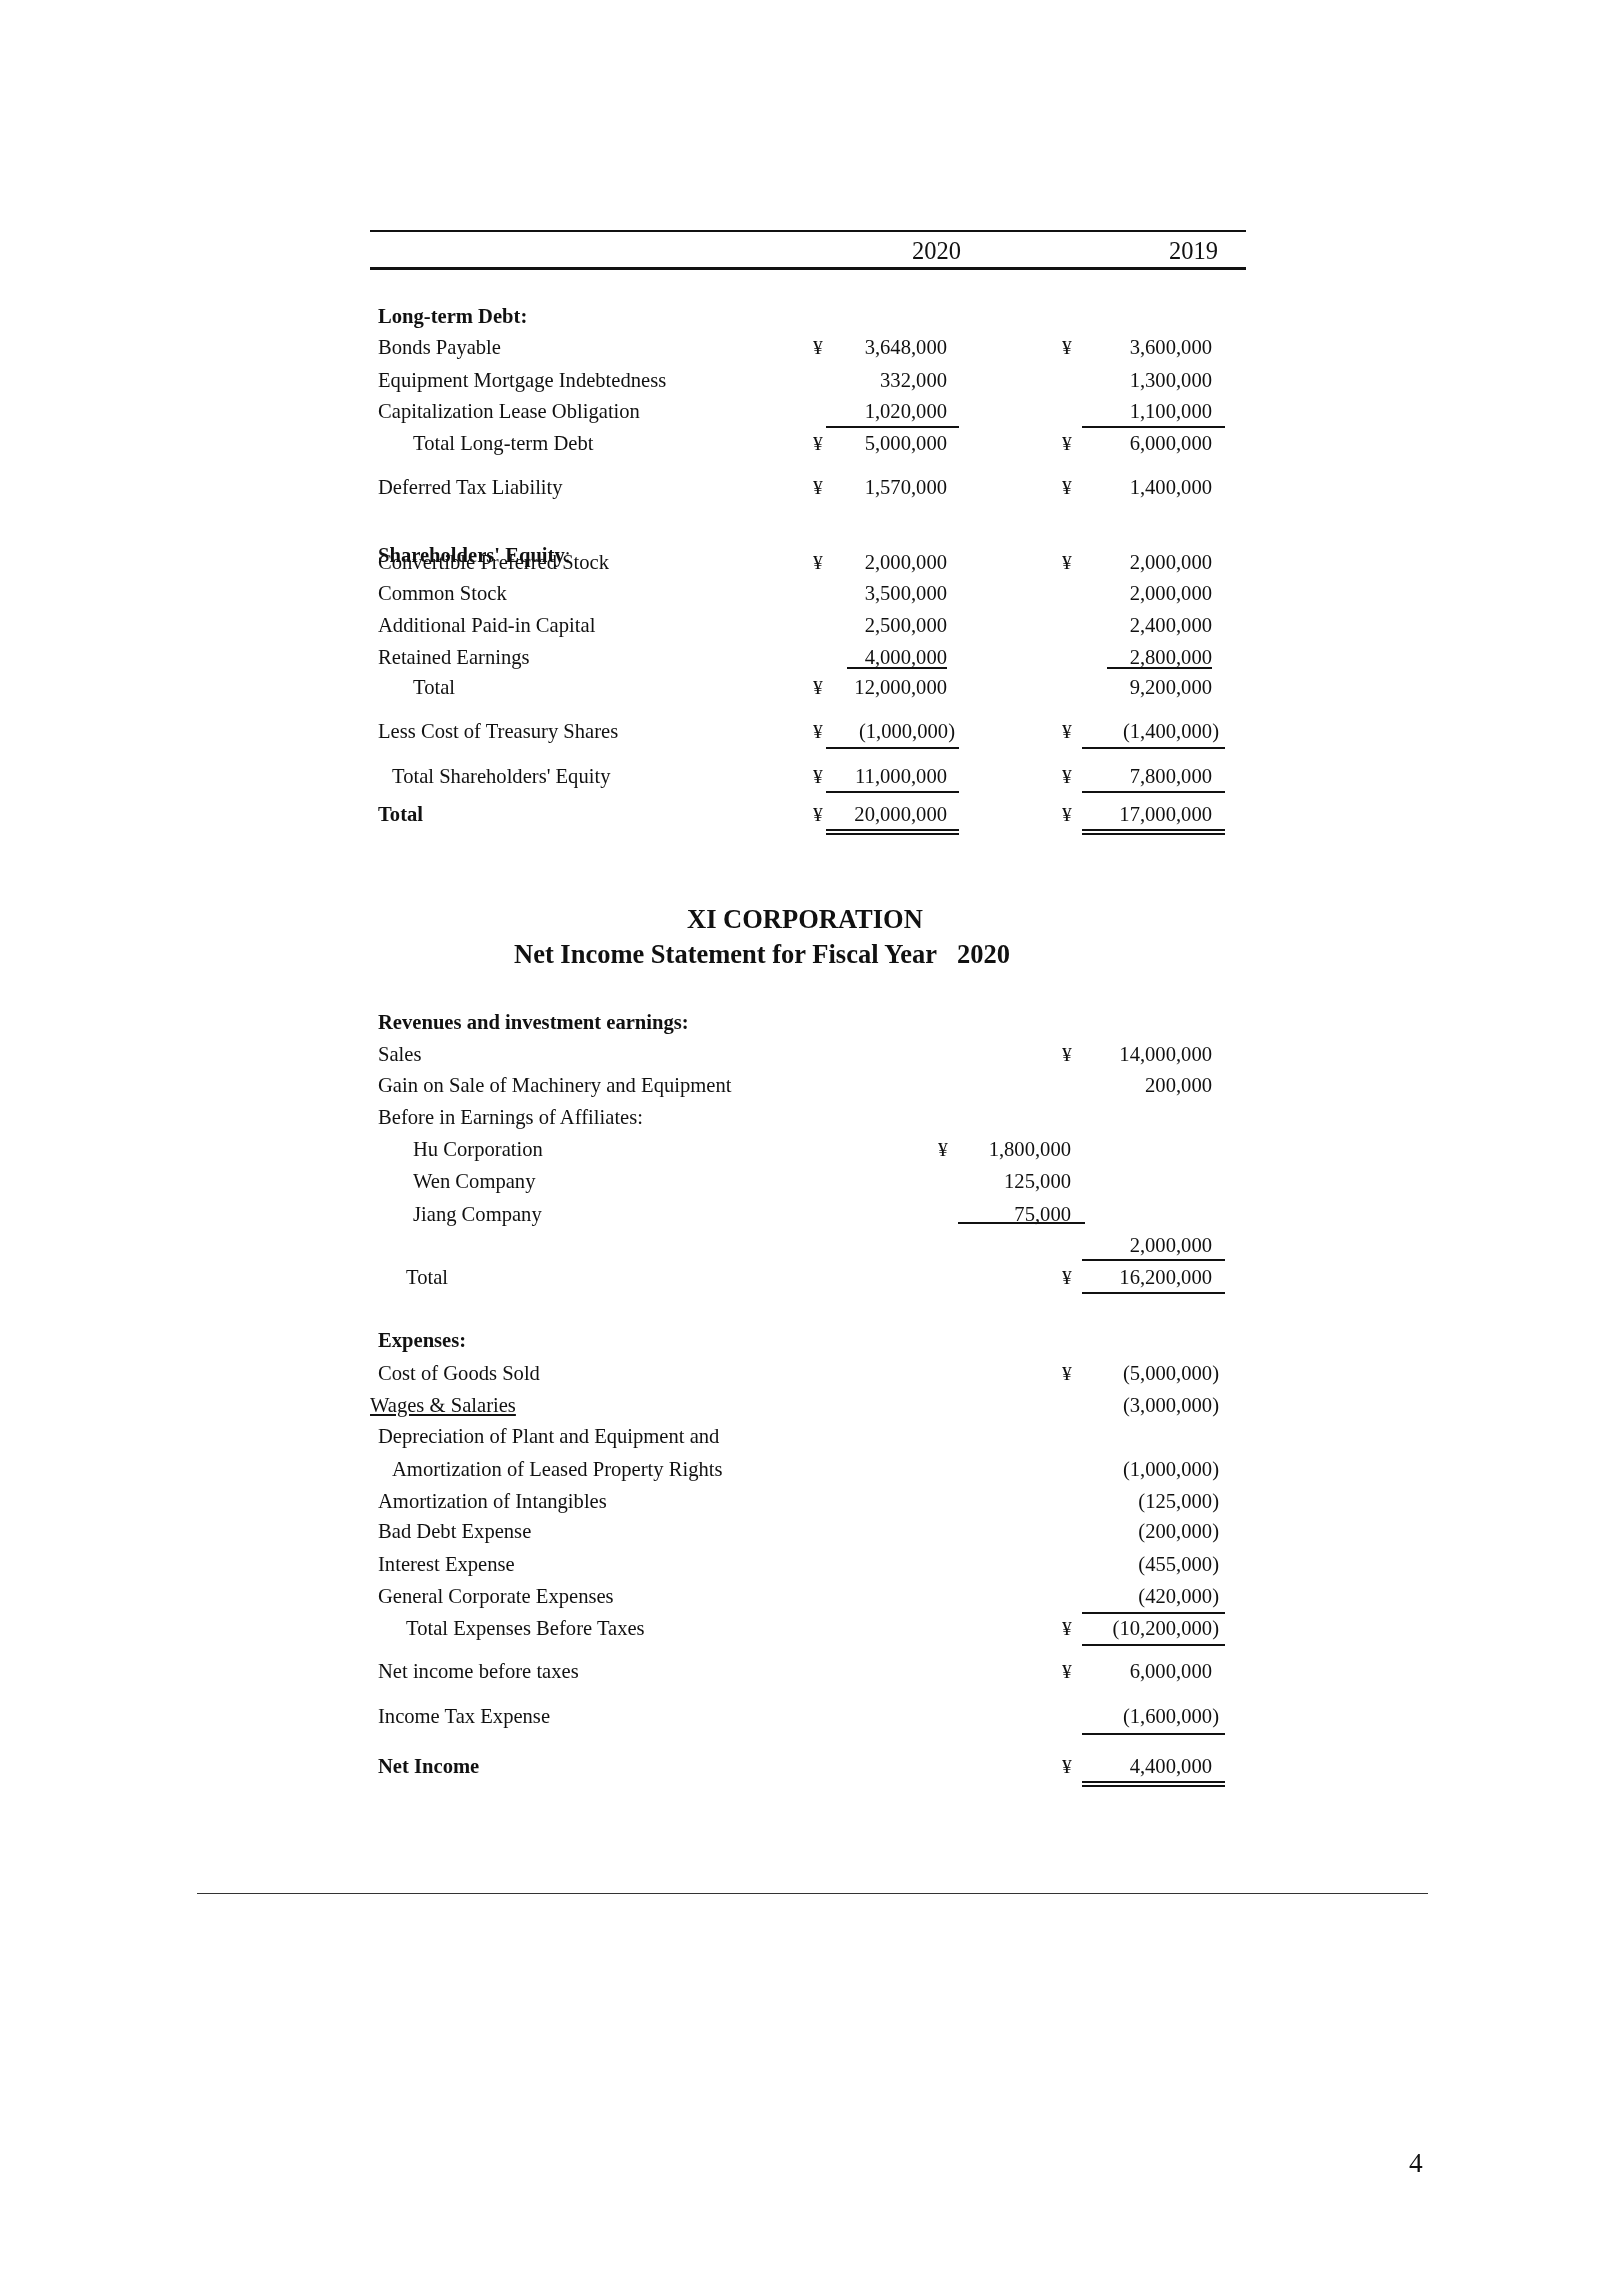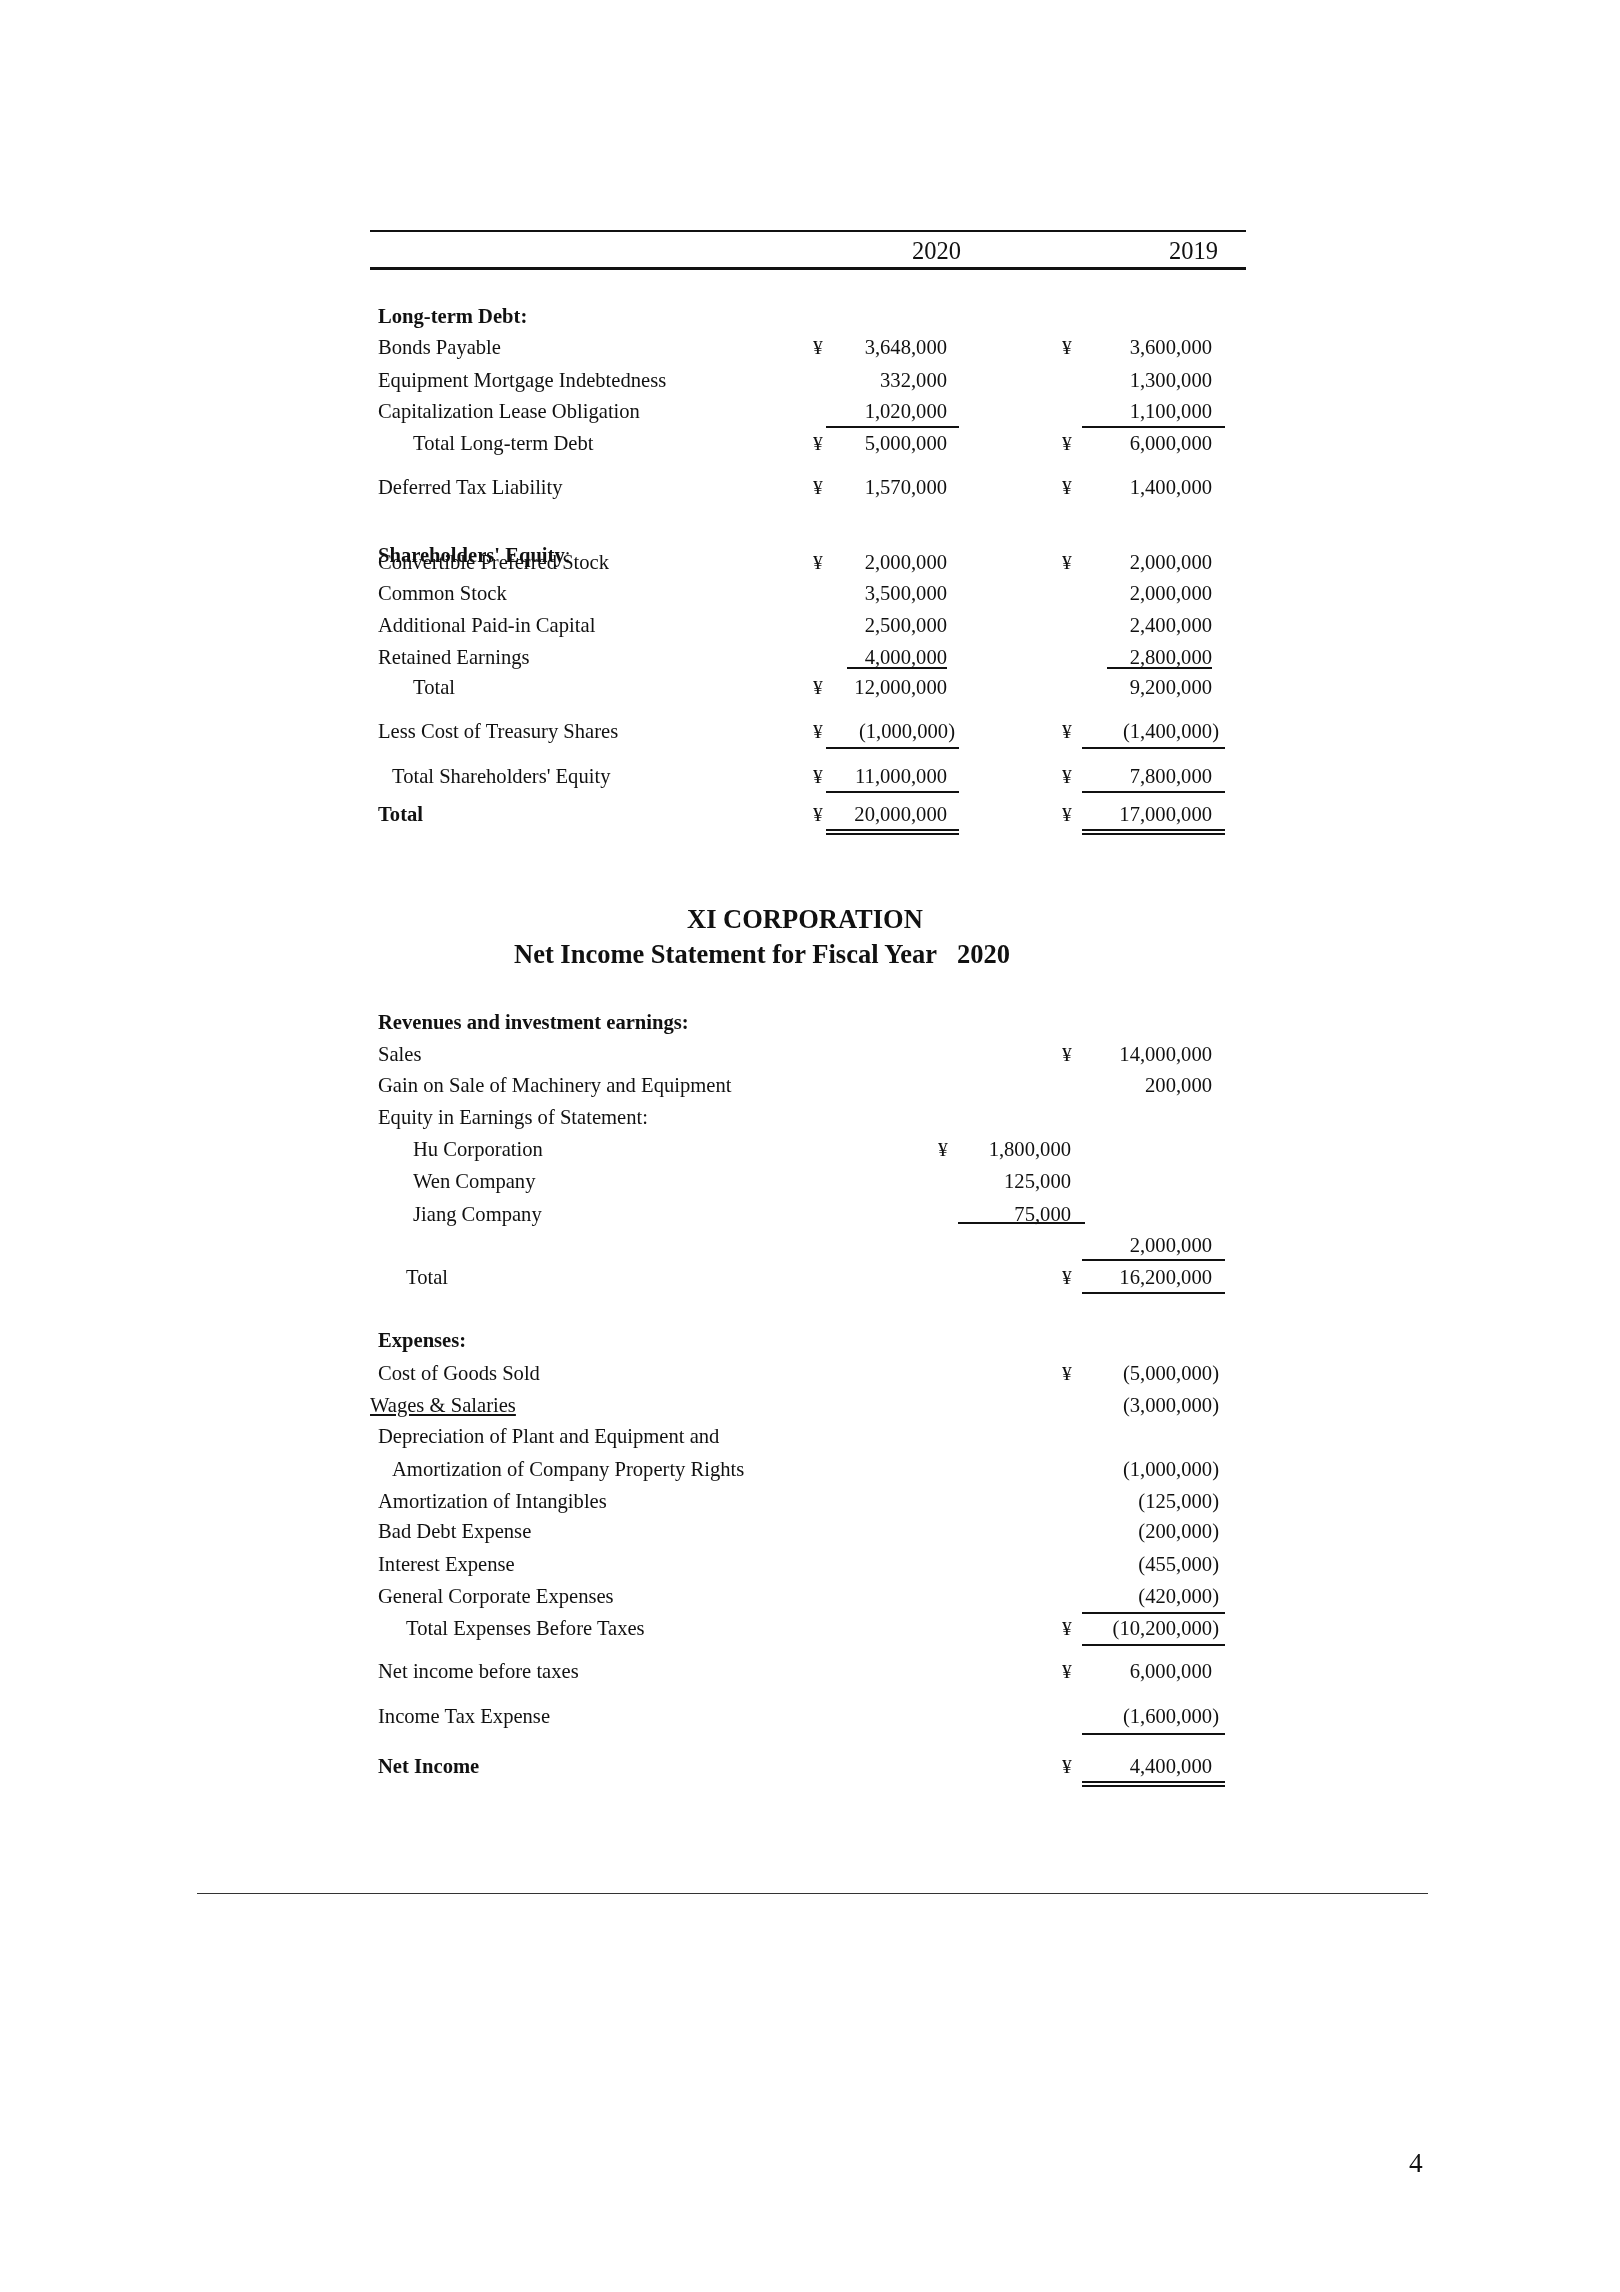--- a/index.html
+++ b/index.html
@@ -149,21 +149,21 @@
   <span class="yen" style="left:1062px;">¥</span>
   <span class="val" style="left:1055px;">14,000,000</span>
 </div>
 
 <div class="row" style="top:1070px;">
   <span class="lbl" style="left:378px;">Gain on Sale of Machinery and Equipment</span>
   <span class="val" style="left:1055px;">200,000</span>
 </div>
 
 <div class="row" style="top:1102px;">
-  <span class="lbl" style="left:378px;">Equity in Earnings of Statement:</span>
+  <span class="lbl" style="left:378px;">Before in Earnings of Affiliates:</span>
 </div>
 
 <div class="row" style="top:1134px;">
   <span class="lbl" style="left:413px;">Hu Corporation</span>
   <span class="yen" style="left:938px;">¥</span>
   <span class="val" style="left:914px;">1,800,000</span>
 </div>
 
 <div class="row" style="top:1166px;">
   <span class="lbl" style="left:413px;">Wen Company</span>
@@ -201,21 +201,21 @@
 <div class="row" style="top:1390px;">
   <span class="lbl" style="left:370px;text-decoration:underline;">Wages &amp; Salaries</span>
   <span class="val" style="left:1062px;">(3,000,000)</span>
 </div>
 
 <div class="row" style="top:1421px;">
   <span class="lbl" style="left:378px;">Depreciation of Plant and Equipment and</span>
 </div>
 
 <div class="row" style="top:1454px;">
-  <span class="lbl" style="left:392px;">Amortization of Company Property Rights</span>
+  <span class="lbl" style="left:392px;">Amortization of Leased Property Rights</span>
   <span class="val" style="left:1062px;">(1,000,000)</span>
 </div>
 
 <div class="row" style="top:1486px;">
   <span class="lbl" style="left:378px;">Amortization of Intangibles</span>
   <span class="val" style="left:1062px;">(125,000)</span>
 </div>
 
 <div class="row" style="top:1516px;">
   <span class="lbl" style="left:378px;">Bad Debt Expense</span>

